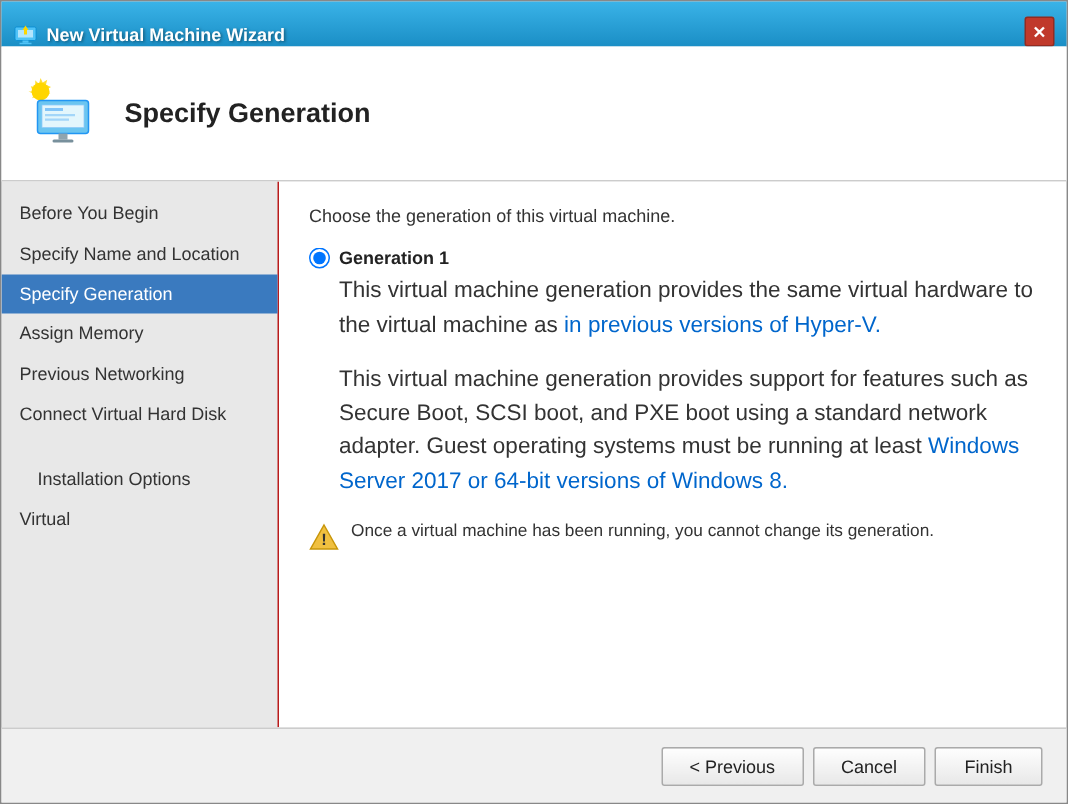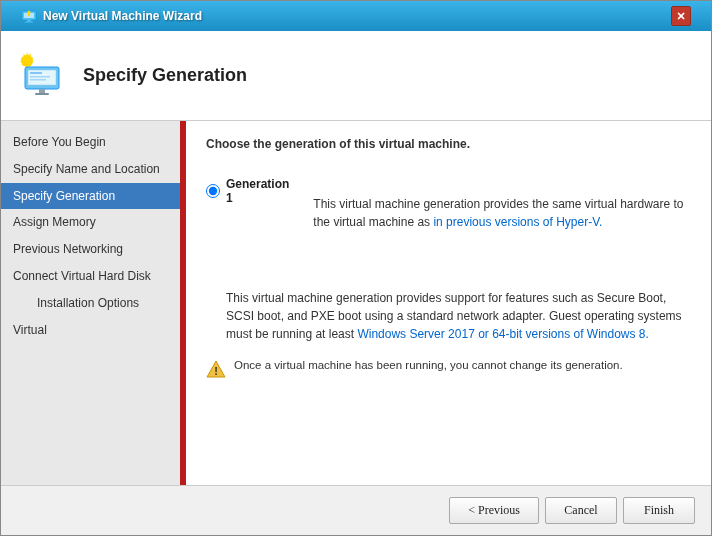--- a/index.html
+++ b/index.html
@@ -19,23 +19,23 @@
       height: 536px;
       background: #f0f0f0;
       border: 1px solid #888;
       display: flex;
       flex-direction: column;
     }
     .title-bar {
       background: linear-gradient(to bottom, #3ab3e8, #1a8ec5);
       height: 30px;
       display: flex;
-      align-items: center;
+      align-items: flex-end;
       justify-content: space-between;
-      padding: 0 20px;
+      padding: 0 8px;
       flex-shrink: 0;
     }
     .title-bar-left {
       display: flex;
       align-items: center;
       gap: 6px;
     }
     .title-bar-icon {
       width: 16px;
       height: 16px;
@@ -76,58 +76,58 @@
       color: #222;
     }
     .content-area {
       display: flex;
       flex: 1;
       overflow: hidden;
     }
     .sidebar {
       width: 185px;
       background: #e8e8e8;
-      border-right: 6px solid #b91c1c;
+      border-right: 1px solid #b91c1c;
       padding: 8px 0;
       flex-shrink: 0;
     }
     .sidebar-item {
       padding: 5px 12px;
       color: #333;
       cursor: pointer;
       font-size: 12px;
       line-height: 1.4;
     }
     .sidebar-item.active {
       background: #3a7abf;
       color: white;
     }
     .sidebar-item.indented {
-      padding-left: 36px;
+      padding-left: 24px;
+      margin-top: 16px;
     }
     .main-content {
       flex: 1;
       padding: 16px 20px;
       background: white;
       overflow-y: auto;
     }
     .instruction-text {
       font-size: 12px;
       color: #333;
-      margin-bottom: 0;
-      font-weight: bold;
+      margin-bottom: 14px;
     }
     .radio-group {
       display: flex;
       flex-direction: column;
       gap: 14px;
     }
     .radio-option {
       display: flex;
-      flex-direction: row;
+      flex-direction: column;
       gap: 4px;
       justify-content: center;
     }
     .radio-label-row {
       display: flex;
       align-items: center;
       gap: 6px;
     }
     .radio-input {
       width: 14px;
@@ -135,24 +135,23 @@
       cursor: pointer;
       flex-shrink: 0;
     }
     .radio-label {
       font-size: 12px;
       font-weight: 600;
       color: #222;
     }
     .radio-description {
       margin-left: 20px;
-      font-size: 12px;
+      font-size: 15px;
       color: #333;
       line-height: 1.5;
-      margin-top: 44px;
     }
     .radio-description a, .radio-description .link {
       color: #0066cc;
       text-decoration: none;
     }
     .warning-box {
       display: flex;
       align-items: flex-start;
       gap: 8px;
       margin-top: 16px;
@@ -179,21 +178,20 @@
     .footer-btn {
       padding: 5px 18px;
       font-size: 12px;
       border: 1px solid #aaa;
       background: linear-gradient(to bottom, #fefefe, #e8e8e8);
       cursor: pointer;
       border-radius: 2px;
       color: #222;
       min-width: 72px;
       text-align: center;
-      font-family: Liberation Serif, serif;
     }
     .footer-btn:disabled {
       color: #aaa;
       cursor: default;
     }
     
     .computer-icon-svg {
       width: 50px;
       height: 50px;
     }

